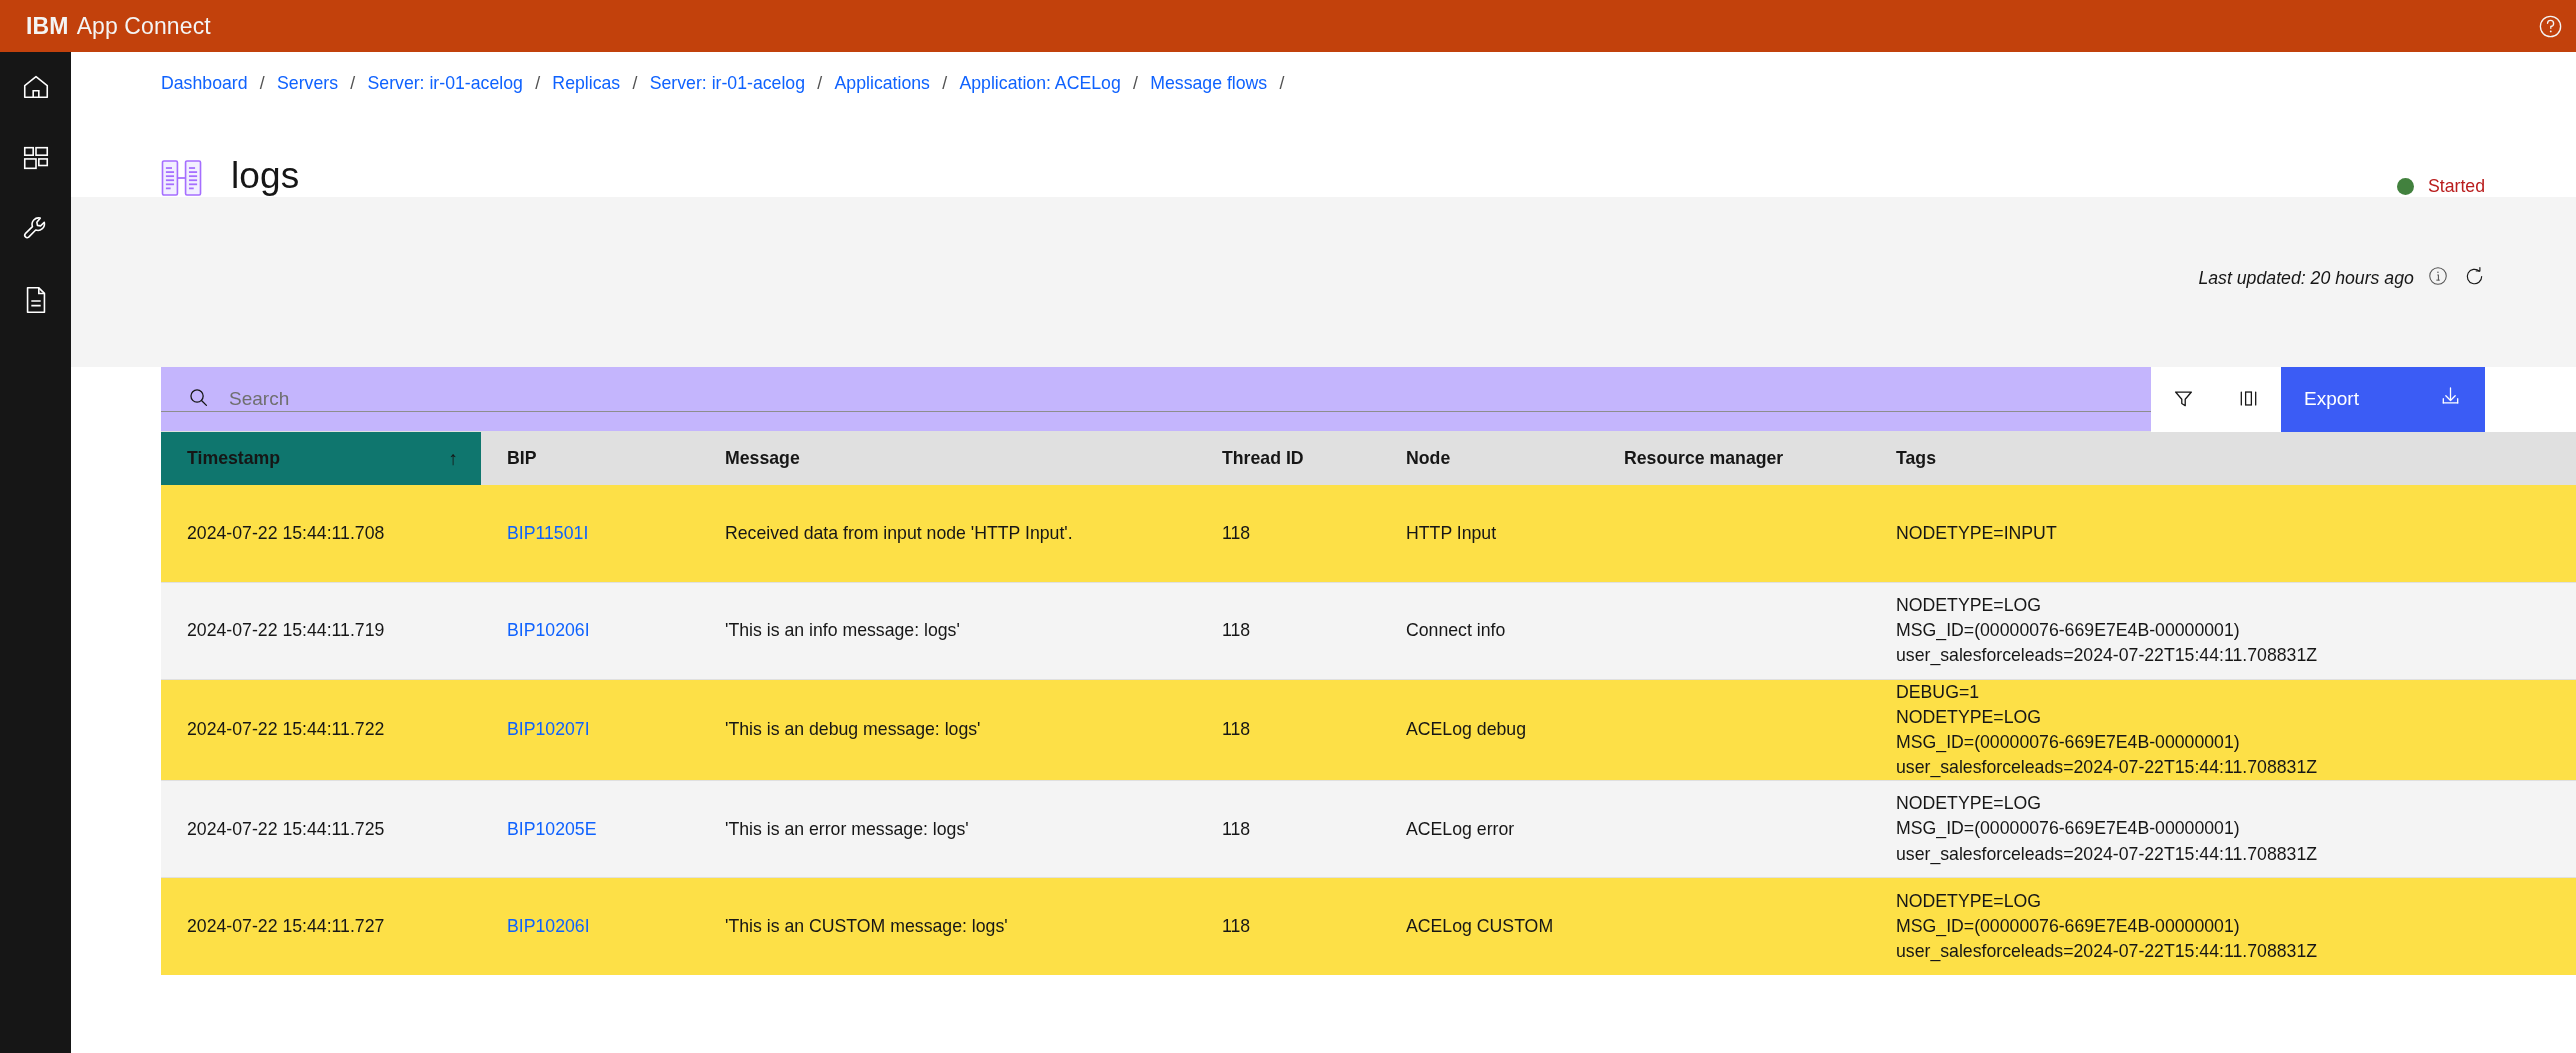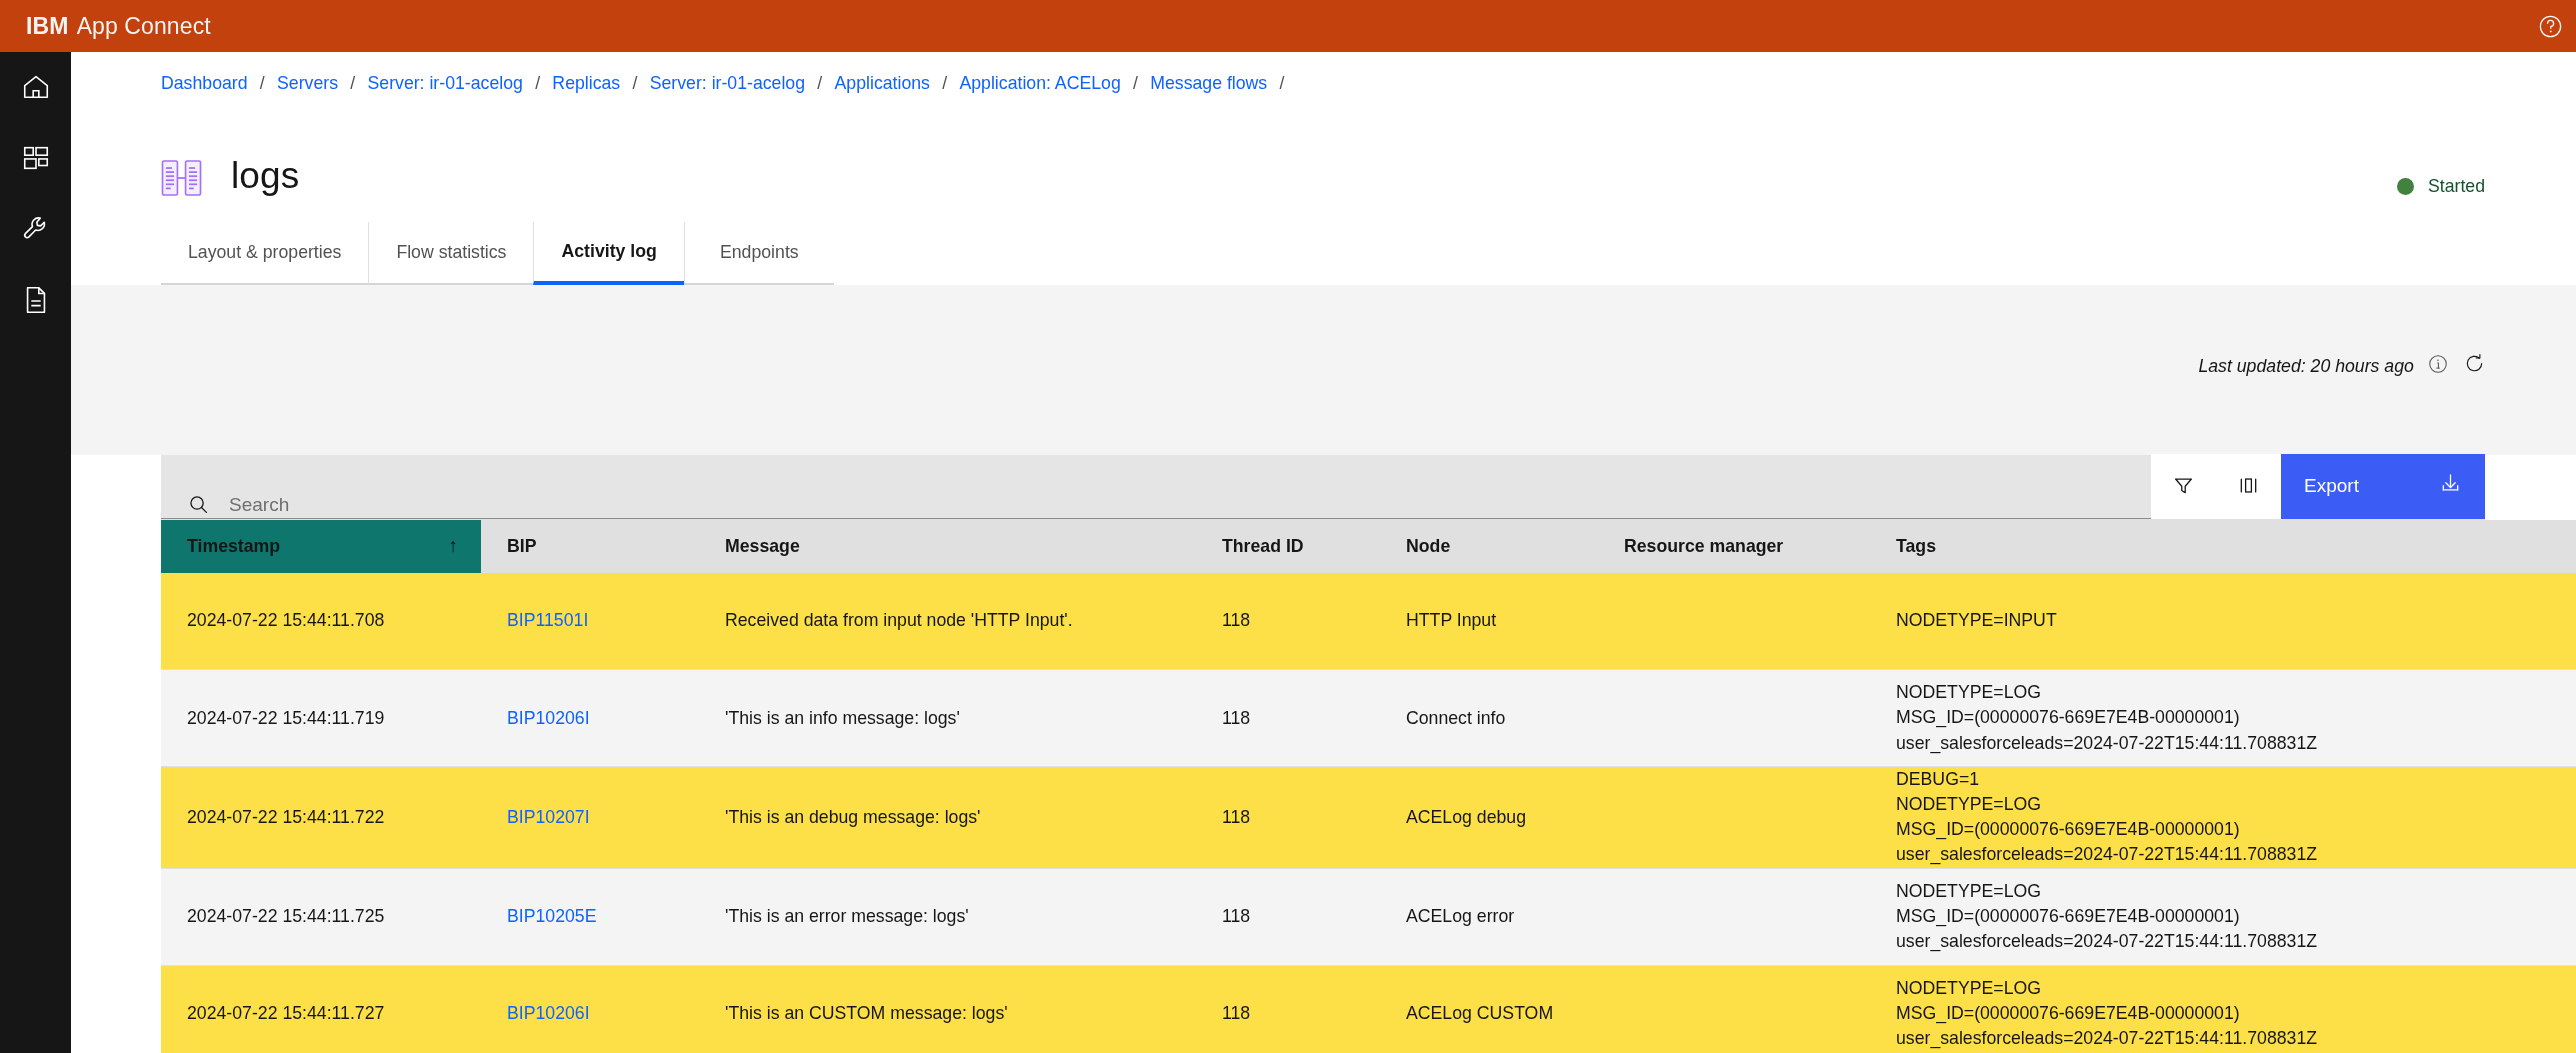--- a/index.html
+++ b/index.html
@@ -73,21 +73,21 @@
   }
   .flow-icon { width: 41px; height: 38px; flex: none; }
   .page-title {
     margin-left: 29px;
     font-size: 37px; font-weight: 300; color: #161616;
     letter-spacing: 0.1px;
   }
   .status {
     margin-left: auto;
     display: flex; align-items: center; gap: 13.6px;
-    font-size: 17.7px; color: #14532d;
+    font-size: 17.7px; color: #b91c1c;
   }
   .dot { width: 17.7px; height: 17.7px; border-radius: 50%; background: #42813e; }
 
   
   .tabs {
     display: flex;
     padding-left: 90px;
     margin-top: 24.5px;
     height: 63px;
   }
@@ -122,23 +122,23 @@
     padding-bottom: 6.8px;
     font-style: italic;
   }
 
   
   .table-wrap {
     margin: 0 91px 0 90px;
     background: #ffffff;
   }
   .toolbar {
-    display: flex; align-items: flex-end;
+    display: flex; align-items: center;
     height: 65px;
-    background: #e5e5e5;
+    background: #c4b5fd;
     border-bottom: 0.7px solid #e0e0e0;
   }
   .search-box {
     flex: 1;
     display: flex; align-items: center;
     gap: 19px;
     padding-left: 26px;
     border-bottom: 0.7px solid #8d8d8d;
   }
   .search-input {
@@ -302,35 +302,20 @@
         </g>
       </svg>
     </span>
     <h1 class="page-title">logs</h1>
     <div class="status">
       <span class="dot"></span>
       <span>Started</span>
     </div>
   </div>
 
-  <div class="tabs">
-    <div class="tab">
-      <span>Layout &amp; properties</span>
-    </div>
-    <div class="tab">
-      <span>Flow statistics</span>
-    </div>
-    <div class="tab active">
-      <span>Activity log</span>
-    </div>
-    <div class="tab">
-      <span>Endpoints</span>
-    </div>
-    <div class="tabs-filler"></div>
-  </div>
 
   <div class="panel">
     <div class="last-updated">
       <span>Last updated: 20 hours ago</span>
       <span>
         <svg width="22" height="22" viewBox="0 0 32 32" fill="none" stroke="#525252" stroke-width="1.5">
           <circle cx="16" cy="16" r="12"></circle>
           <path d="M15 14.5h1.6V22"></path>
           <path d="M13.6 22h5"></path>
           <circle cx="15.9" cy="10.6" r="1.1" fill="#525252" stroke="none"></circle>

